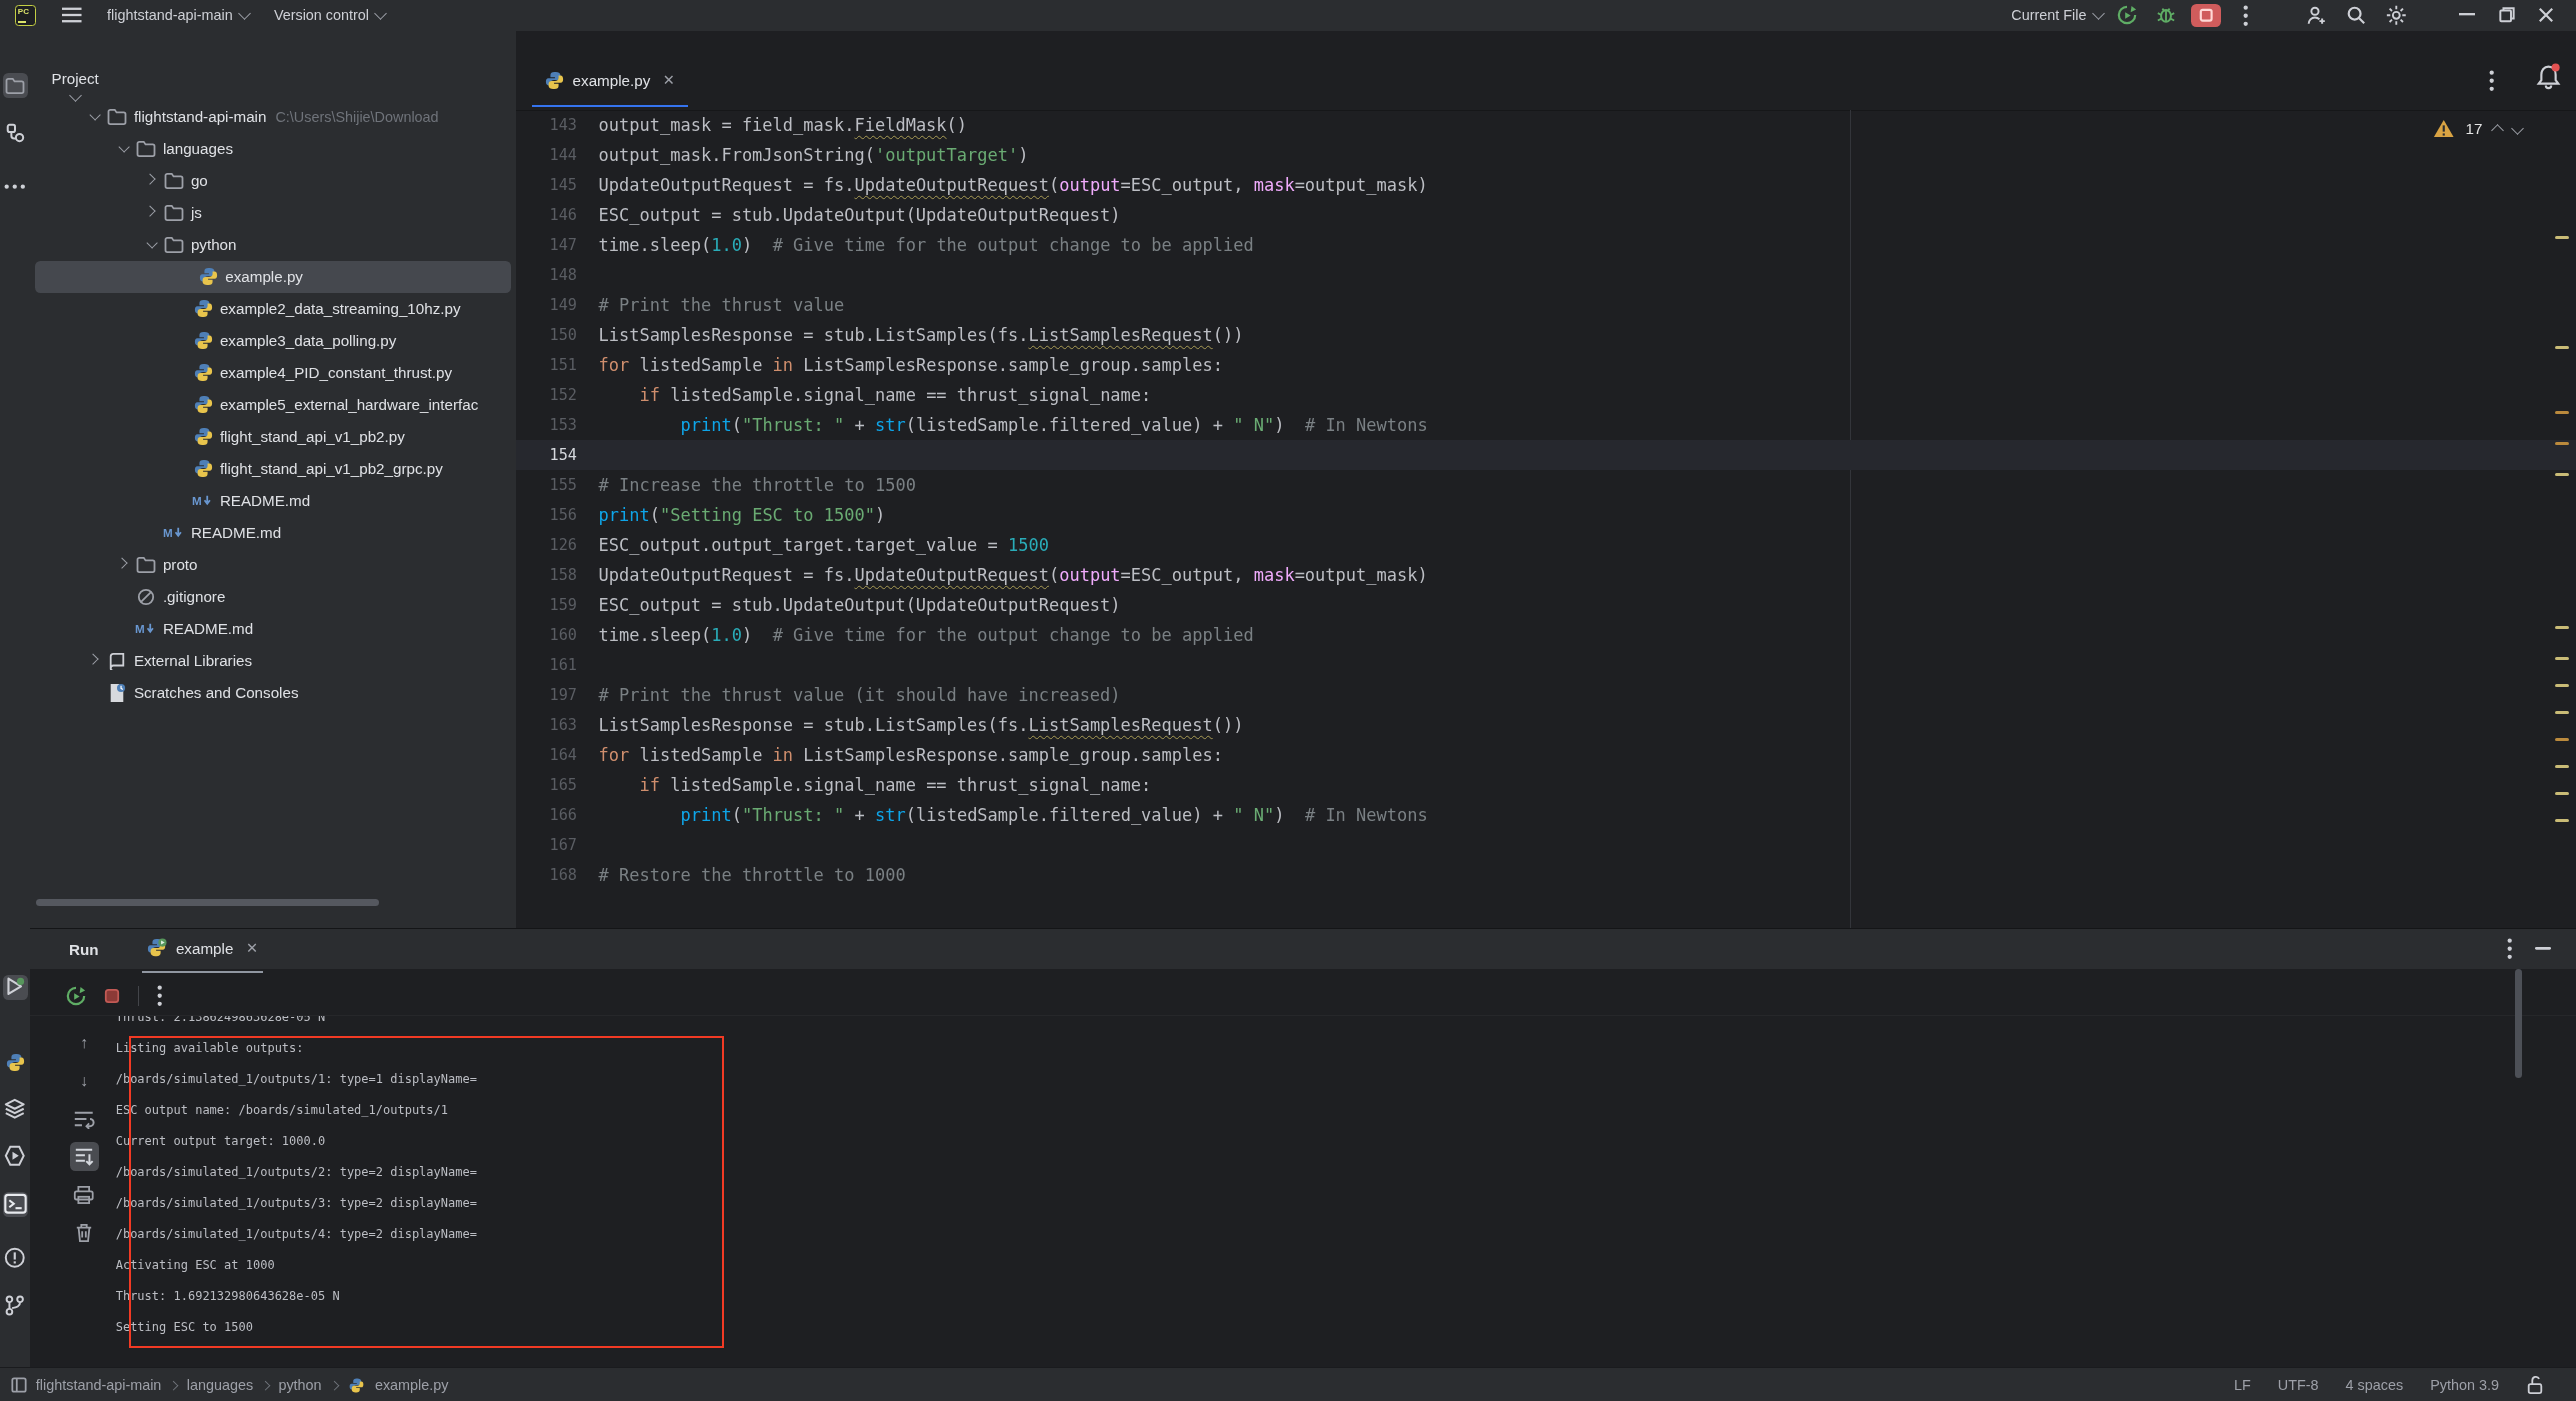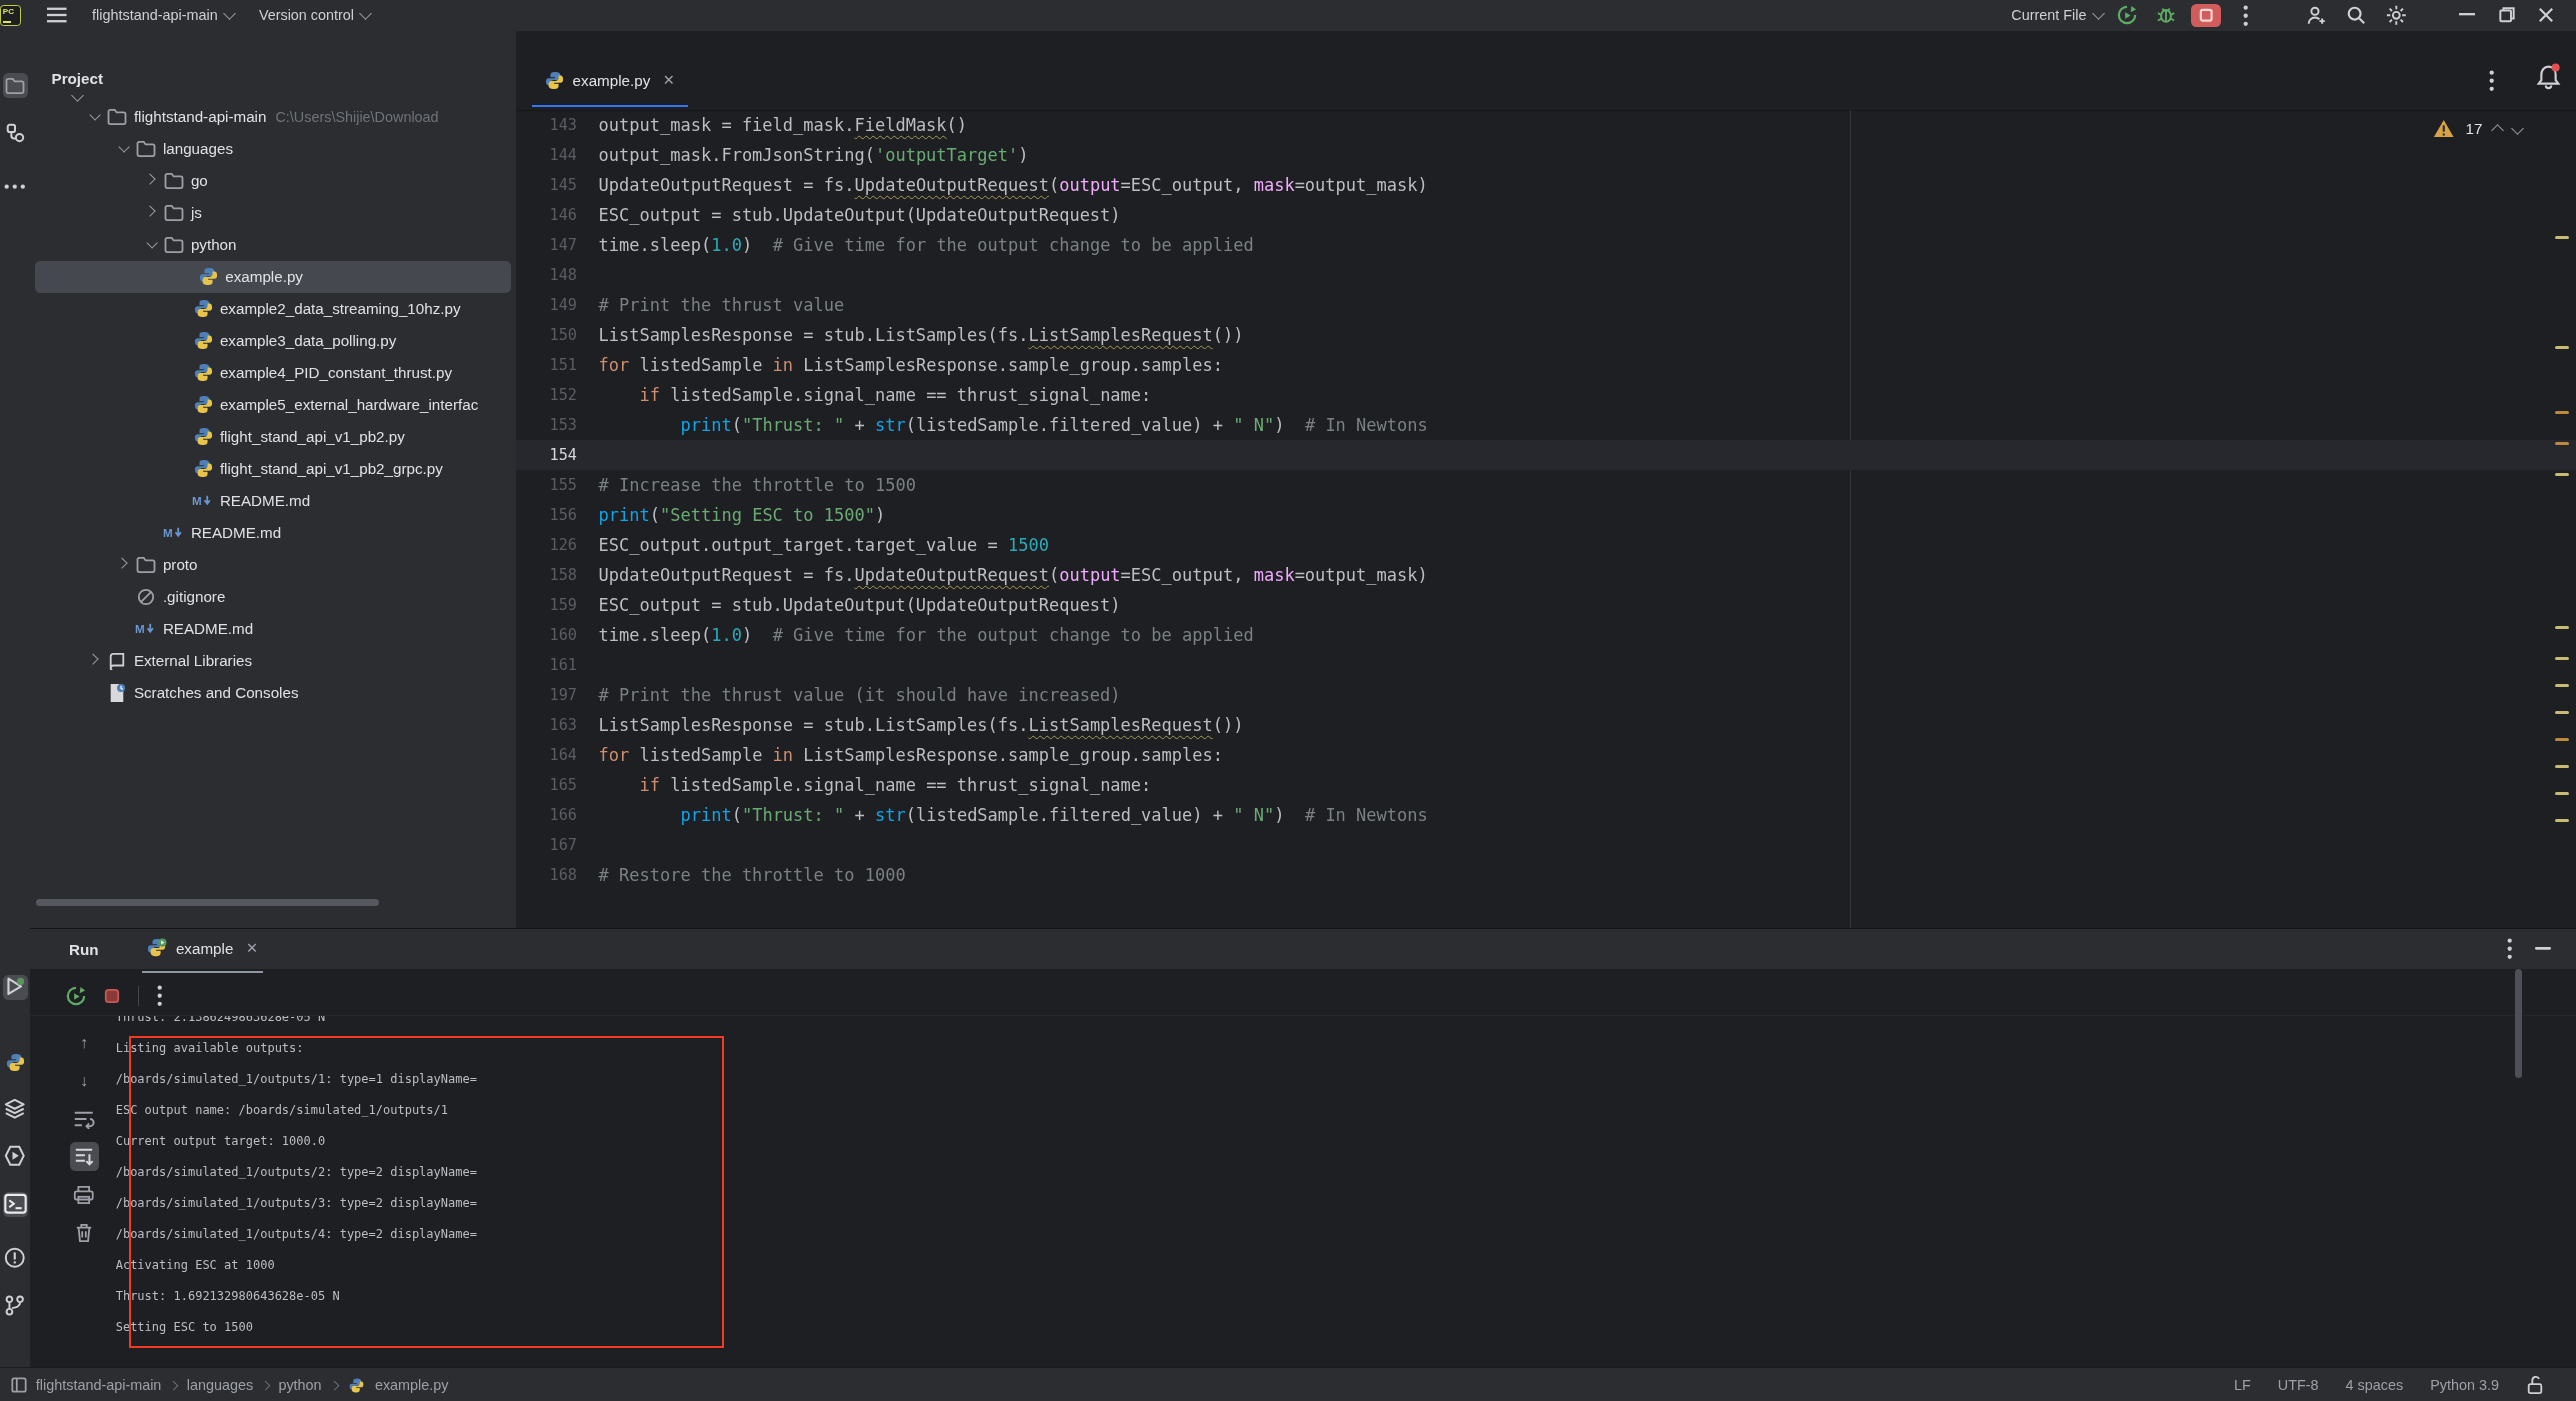--- a/index.html
+++ b/index.html
@@ -2,41 +2,41 @@
 <html style="font-size:14.4px"><head>
 <meta charset="utf-8">
 <style>
   html,body{margin:0;padding:0;background:#101114;}
   #root{position:relative;width:2576px;height:1401px;background:#1e1f22;overflow:hidden;
         font-family:"Liberation Sans",sans-serif;color:#dfe1e5;}
   .abs{position:absolute;}
   
   #titlebar{left:0;top:0;width:2576px;height:30.5px;background:#2b2d30;border-bottom:0.9px solid #1a1b1e;
             display:flex;align-items:center;}
-  .tb-left{display:flex;align-items:center;gap:25px;padding-left:0;}
+  .tb-left{display:flex;align-items:center;gap:25px;padding-left:15px;}
   .tb-sel{display:flex;align-items:center;gap:7.2px;font-size:14.4px;color:#ced0d6;cursor:default;}
   .chev{width:8px;height:8px;border-right:1.8px solid #9da0a8;border-bottom:1.8px solid #9da0a8;
         transform:rotate(45deg);margin-top:-3.6px;display:inline-block;}
   #pc-logo{width:20.6px;height:20.6px;border:1.8px solid #c4cf44;border-radius:3.6px;box-sizing:border-box;
            color:#dbe36a;font-size:8px;font-weight:bold;display:flex;flex-direction:column;
            align-items:flex-start;justify-content:flex-start;padding:0.9px 1.8px;background:#1e1f22;}
   #pc-logo .bar{width:8px;height:1.8px;background:#dbe36a;margin-top:5.4px;}
   .tb-right{margin-left:auto;display:flex;align-items:center;gap:9px;padding-right:14.4px;}
   .tb-icon{width:30.5px;height:23px;display:flex;align-items:center;justify-content:center;border-radius:4.5px;}
   .stop-active{background:#d05c5c;border-radius:5.4px;}
   .tb-gap{width:23px;}
   
   #left-stripe{left:0;top:30.5px;width:30px;height:1336px;background:#2b2d30;border-right:0.9px solid #232427;}
   .stripe-ic{position:absolute;left:2.7px;width:25px;height:25px;display:flex;align-items:center;
              justify-content:center;border-radius:5.4px;}
   .stripe-on{background:#4a4c51;}
   
   #project{left:30px;top:30.5px;width:486px;height:1336px;background:#2b2d30;border-right:0.9px solid #141517;overflow:hidden;}
   #project-header{position:absolute;left:21.5px;top:39px;display:flex;align-items:center;gap:8px;
-                  font-size:15.2px;font-weight:bold;color:#dfe1e5;flex-direction:column;}
+                  font-size:15.2px;font-weight:normal;color:#dfe1e5;flex-direction:column;}
   #tree{position:absolute;left:0;top:70px;width:486px;}
   .trow{position:relative;height:32px;display:flex;align-items:center;font-size:15.2px;color:#dfe1e5;
         white-space:nowrap;box-sizing:border-box;}
   .trow.sel{background:#45484e;border-radius:5.4px;margin:0 5.4px;}
   .tchev{width:21.5px;display:inline-flex;justify-content:center;flex:none;}
   .tchev .chev{border-color:#9da0a8;width:7.2px;height:7.2px;}
   .tchev .chev.cl{transform:rotate(-45deg);margin-left:-2.7px;}
   .ticon{width:23px;display:inline-flex;justify-content:center;flex:none;margin-right:5.4px;}
   .thint{color:#6f737a;margin-left:9px;font-size:14.4px;}
   #proj-hscroll{position:absolute;left:6.3px;top:868px;width:343px;height:7.2px;border-radius:3.6px;background:#55585f;}

